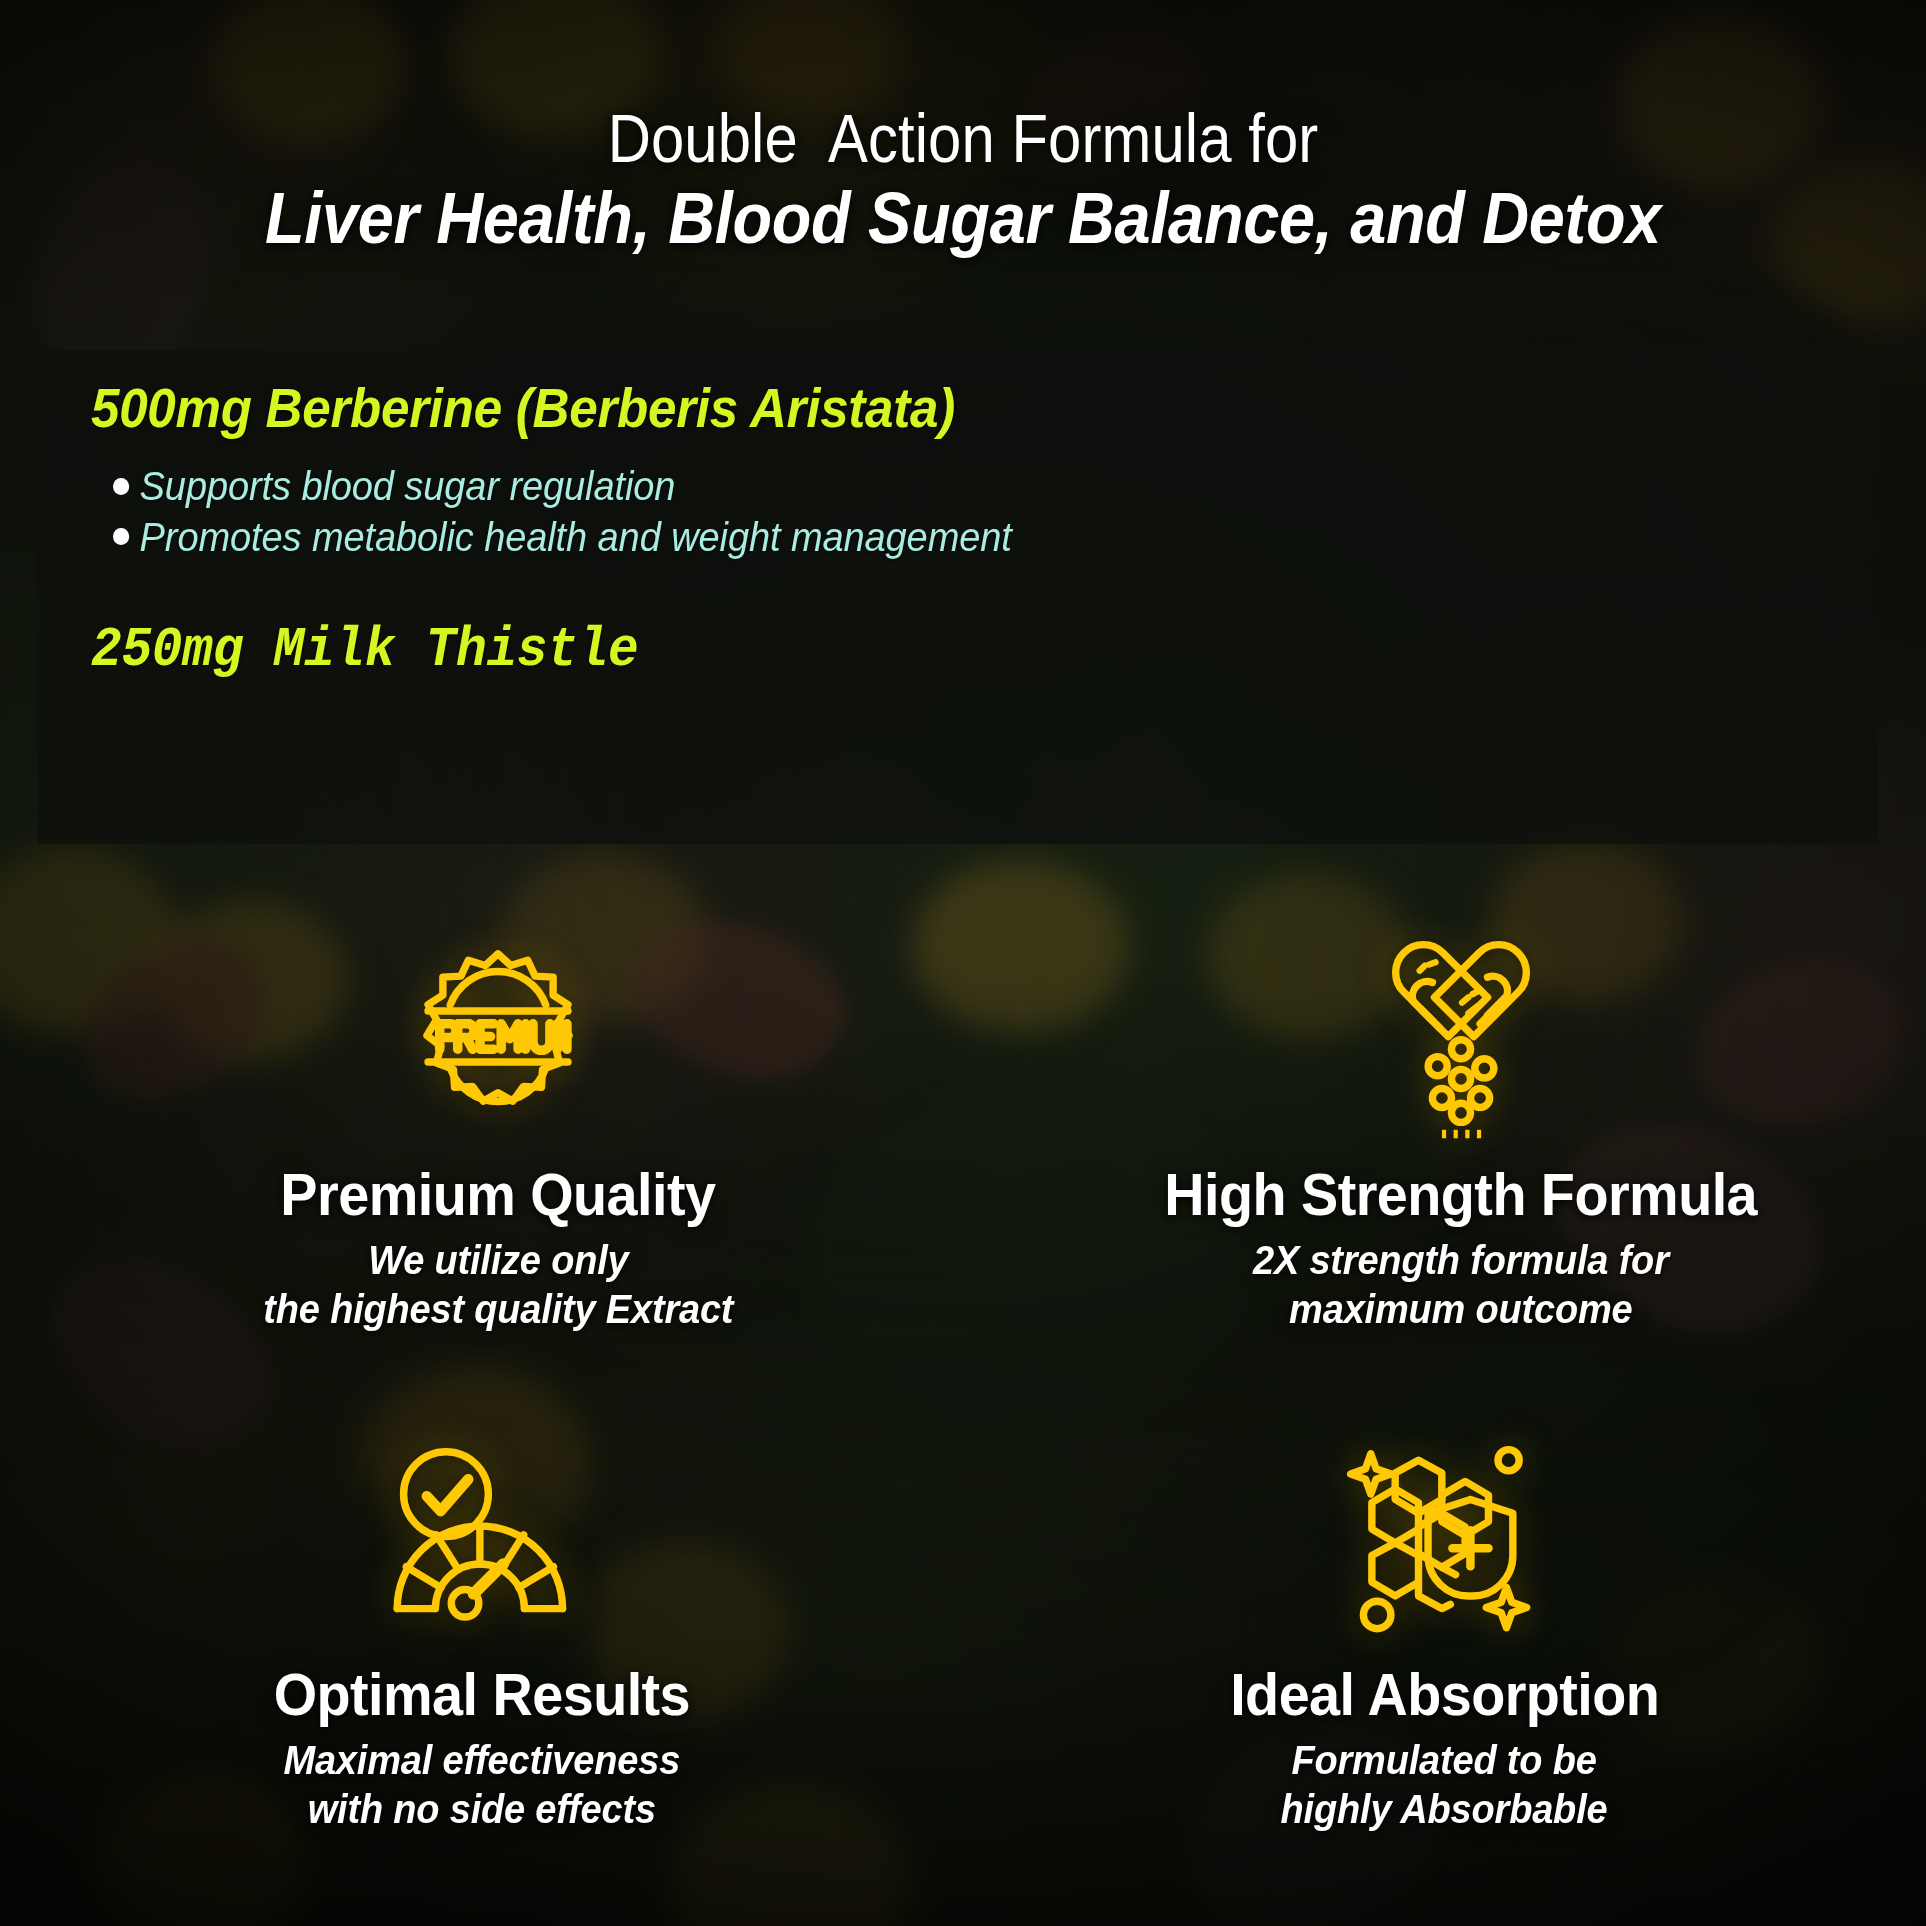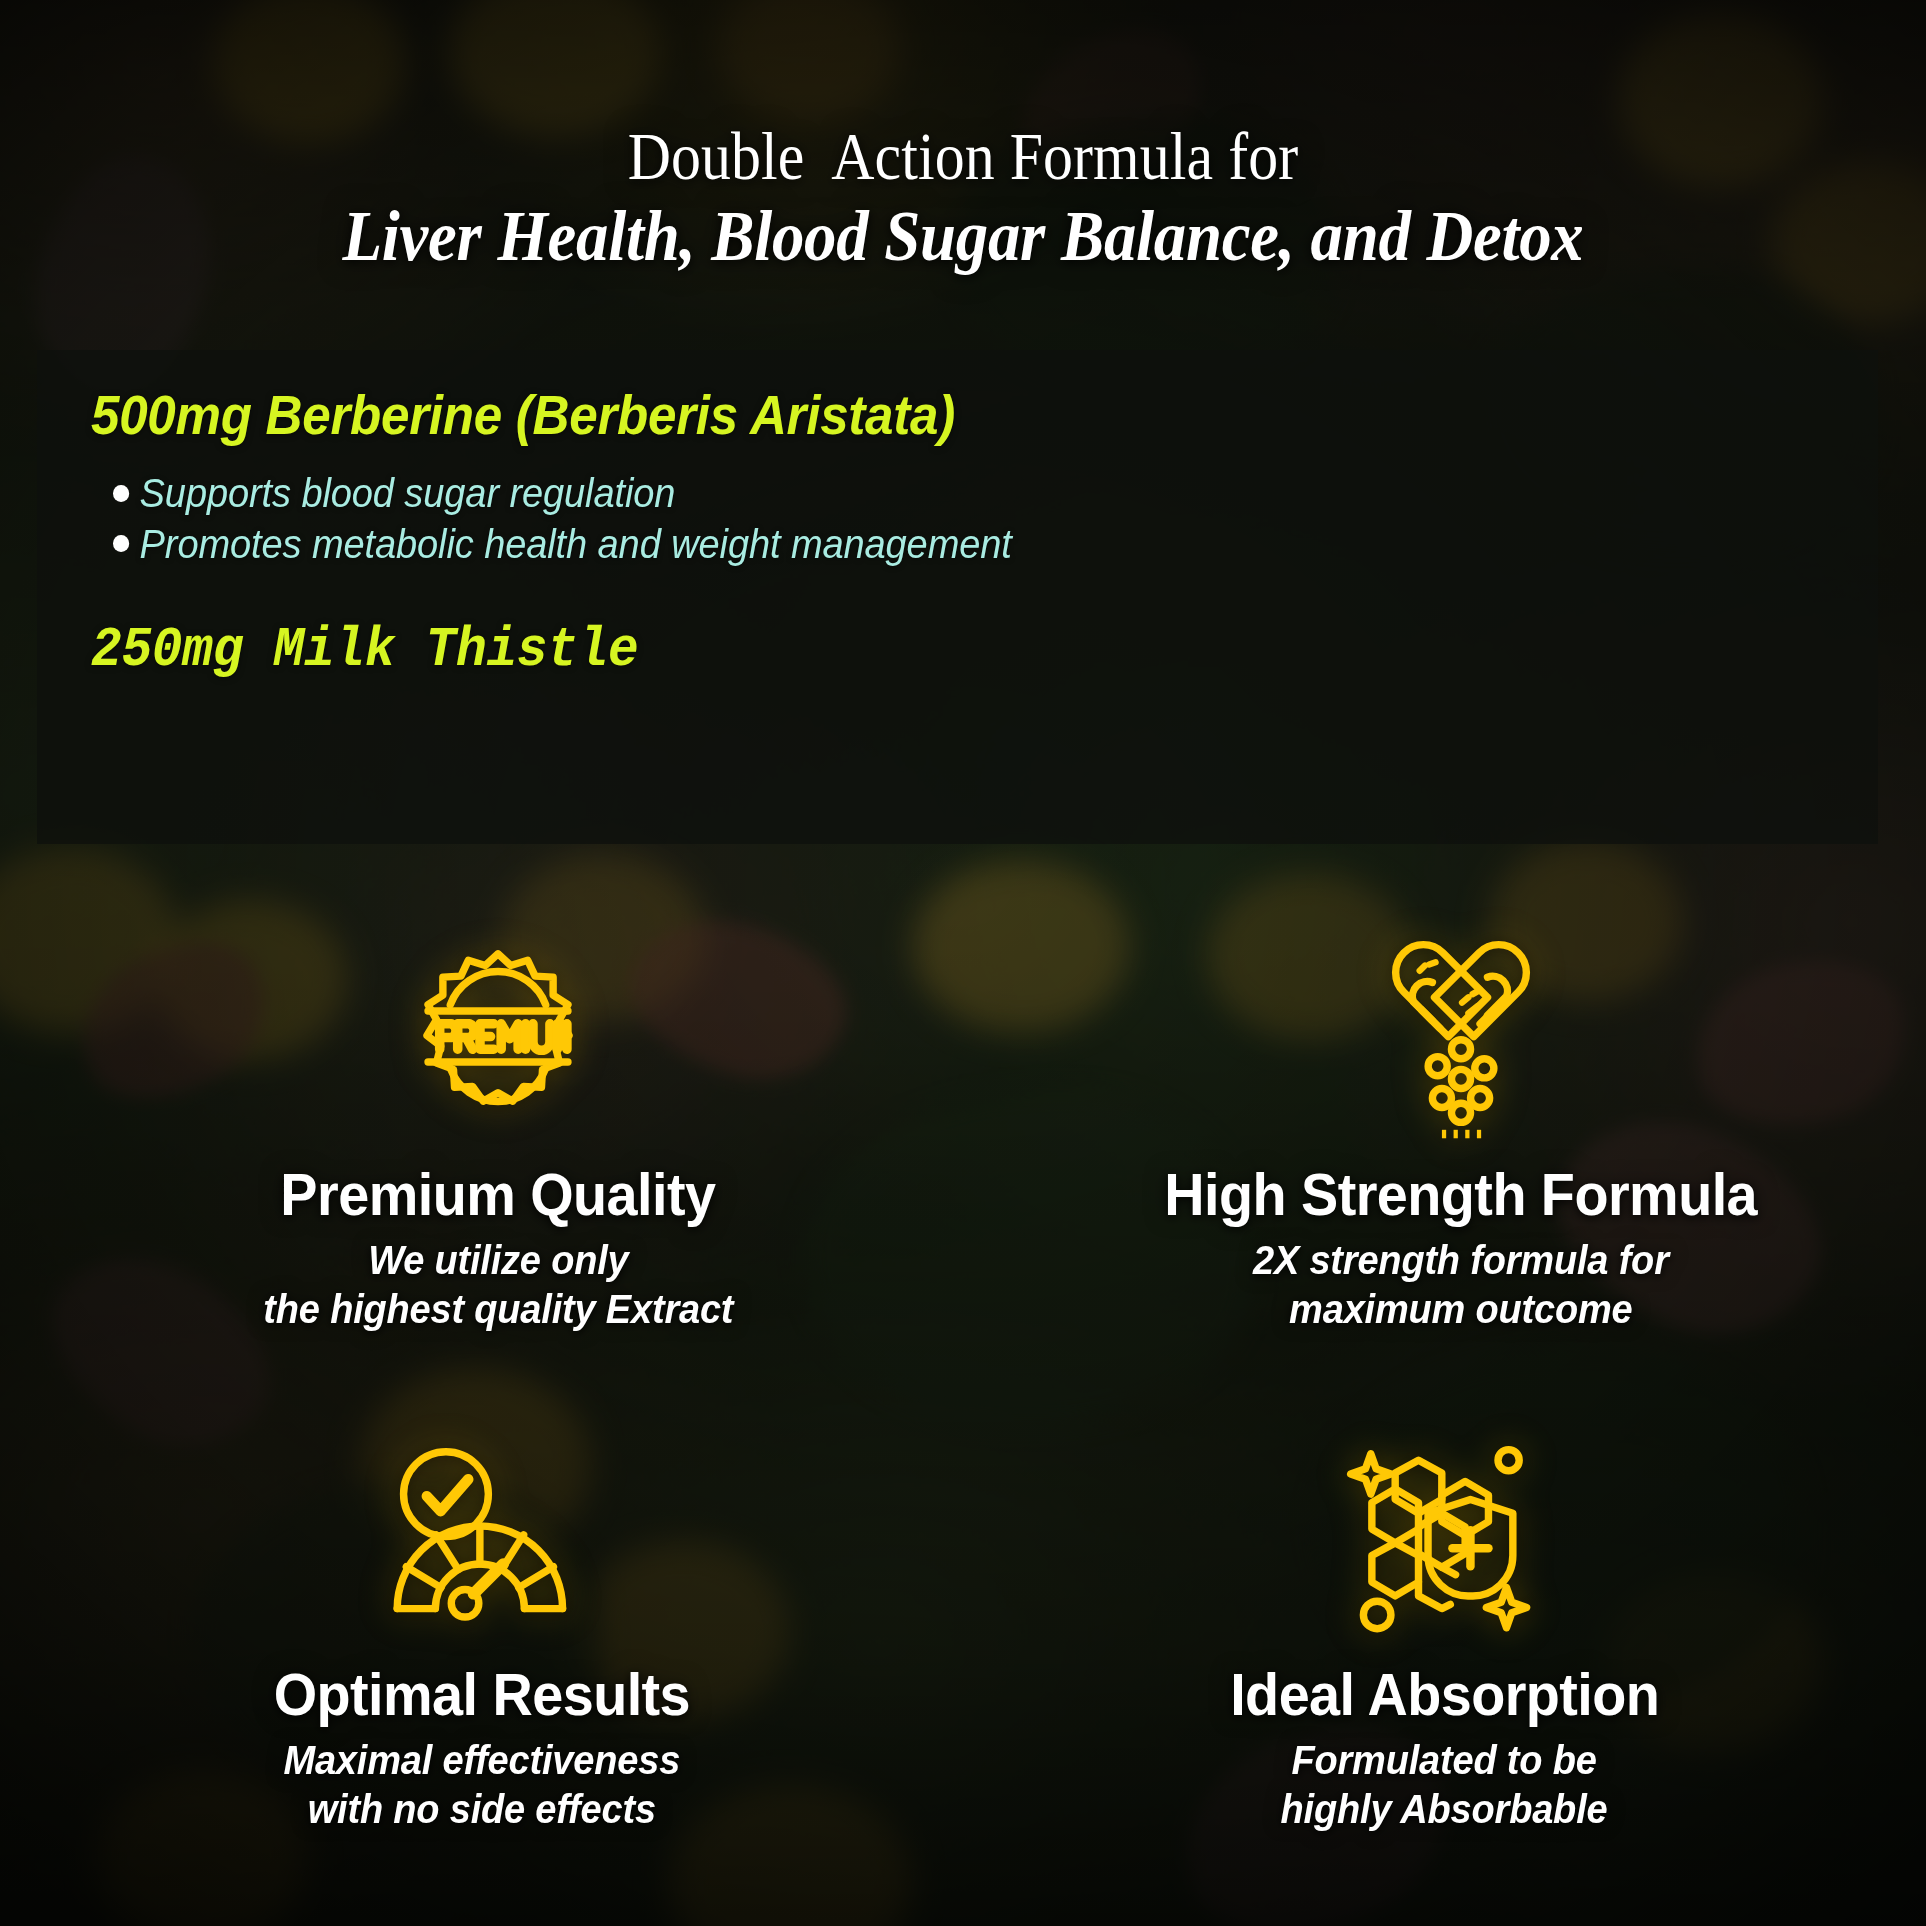--- a/index.html
+++ b/index.html
@@ -37,22 +37,22 @@
   .bg-vig{
     position:absolute;inset:0;
     background:
       radial-gradient(ellipse 78% 66% at 50% 46%, rgba(0,0,0,.12), rgba(0,0,0,.56) 78%, rgba(0,0,0,.74) 100%),
       linear-gradient(180deg, rgba(0,0,0,.52) 0%, rgba(0,0,0,.26) 16%, rgba(0,0,0,.22) 50%, rgba(0,0,0,.34) 86%, rgba(0,0,0,.52) 100%);
   }
   .bg-dim{position:absolute;inset:0;background:rgba(8,12,6,.30);}
 
   
   .header{
-    position:absolute;left:0;right:0;top:120px;text-align:center;
-    z-index:6;padding:0 51px;font-family:Liberation Serif, serif;
+    position:absolute;left:0;right:0;top:102px;text-align:center;
+    z-index:6;padding:0 51px;
   }
   .hl1{
     display:block;color:#ffffff;font-size:68px;line-height:1.06;
     font-weight:400;letter-spacing:0.1px;
     transform:scaleX(.88);transform-origin:center;
     text-shadow:0 1.9px 10.3px rgba(0,0,0,.75),0 0 28px rgba(0,0,0,.55);
     white-space:pre;
   }
   .hl2{
     display:block;color:#ffffff;font-size:72px;line-height:1.1;
@@ -63,21 +63,21 @@
   }
 
   
   .panel{
     position:absolute;left:37px;top:350px;width:1841px;height:494px;
     background:rgba(14,16,12,.80);
     z-index:5;
     padding:23px 0 0 54px;
   }
   .ing{position:absolute;left:54px;}
-  .ing.one{top:37px;}
+  .ing.one{top:30px;}
   .ing.two{top:272px;font-family:Liberation Mono, monospace;}
   .ing-title{
     color:#d6f521;font-size:55px;font-weight:700;font-style:italic;
     line-height:1.04;letter-spacing:-0.3px;white-space:nowrap;
     transform:scaleX(.93);transform-origin:left center;
     text-shadow:0 1.3px 6.4px rgba(0,0,0,.55);
   }
   .bullets{margin-top:24px;list-style:none;padding:0 0 0 22px;}
   .bullets li{
     position:relative;color:#a9ece2;font-size:40px;font-style:italic;

